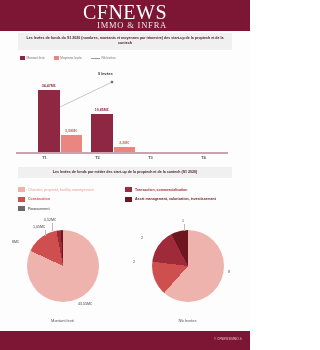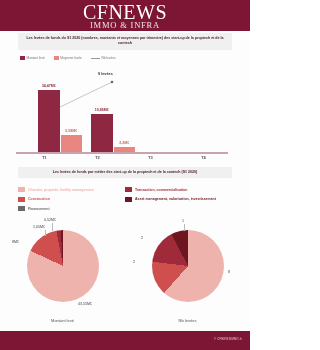--- a/index.html
+++ b/index.html
@@ -9,21 +9,21 @@
     font-family:"Liberation Sans", sans-serif;
   }
   .page{position:relative;width:250px;height:350px;background:#fdfdfd;}
 
   
   .header{
     position:absolute;left:0;top:0;width:250px;height:31px;
     background:#7d1635;
     display:flex;align-items:center;justify-content:center;
   }
-  .logo{text-align:center;line-height:1;}
+  .logo{text-align:right;line-height:1;}
   .logo-main{
     font-family:"Liberation Serif", serif;
     font-size:20px;letter-spacing:0.5px;color:#ffffff;
     font-weight:400;display:block;
   }
   .logo-sub{
     font-family:"Liberation Serif", serif;
     font-size:8.5px;letter-spacing:0.8px;color:#f2e4e8;
     display:block;margin-top:-1px;
   }

